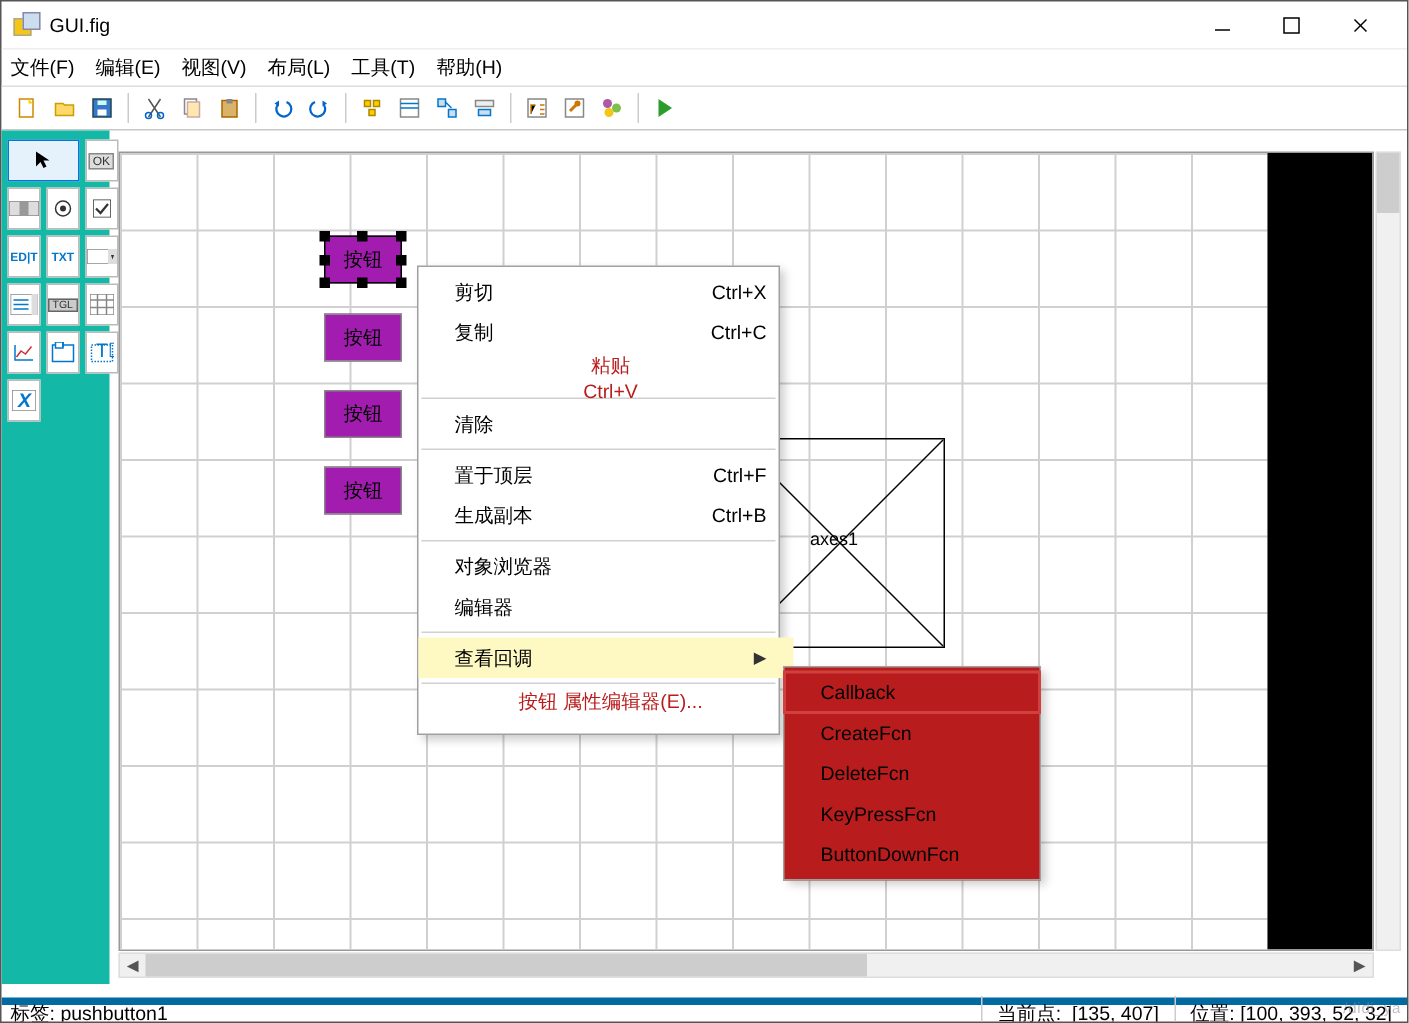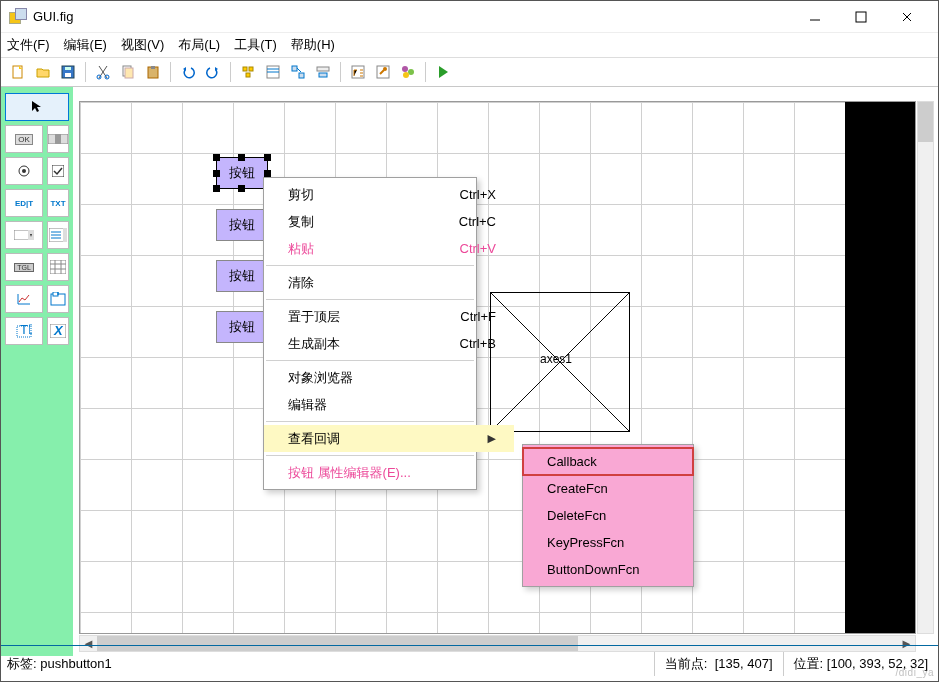--- a/index.html
+++ b/index.html
@@ -18,21 +18,21 @@
 .menubar { height: 24px; display: flex; align-items: center; padding: 0 6px; gap: 14px; color:#000; }
 .menubar .menu-item { cursor: default; }
 
 
 .toolbar { height: 30px; display: flex; align-items: center; padding: 0 6px; gap: 3px; border-top:1px solid #ddd; border-bottom:1px solid #c8c8c8; background:#fff; }
 .toolbar .tb-btn { width: 22px; height: 22px; display:flex; align-items:center; justify-content:center; border:1px solid transparent; }
 .toolbar .sep { width:1px; height:20px; background:#ccc; margin:0 3px; }
 
 
 .workarea { position:absolute; top:86px; left:0; right:0; bottom:25px; display:flex; }
-.palette { width: 72px; padding:6px 4px; display:grid; grid-template-columns:1fr; grid-auto-rows:28px; gap:4px; background:#86efac; }
+.palette { width: 72px; padding:6px 4px; display:grid; grid-template-columns:1fr 1fr 1fr; grid-auto-rows:28px; gap:4px; background:#14b8a6; }
 .palette-btn { border:1px solid #bbb; display:flex; align-items:center; justify-content:center; background:#fff; font-size:9px; color:#333; }
 .palette-btn.selected { border:1px solid #0078d7; background:#e5f1fb; }
 
 .canvas-wrap { flex:1; position:relative; overflow:hidden; padding-right:18px; padding-bottom:18px; }
 .canvas { position:absolute; top:14px; left:6px; right:22px; bottom:22px; border:1px solid #999; overflow:hidden; }
 .grid-bg { position:absolute; inset:0;
   background-image:
     linear-gradient(#d0d0d0 1px, transparent 1px),
     linear-gradient(90deg, #d0d0d0 1px, transparent 1px);
   background-size: 51px 51px;
@@ -41,41 +41,41 @@
 
 
 .vscroll { position:absolute; right:4px; top:14px; bottom:22px; width:17px; background:#f0f0f0; border:1px solid #ddd; }
 .vscroll .thumb { position:absolute; top:0; left:0; right:0; height:40px; background:#cdcdcd; }
 .hscroll { position:absolute; left:6px; right:22px; bottom:4px; height:17px; background:#f0f0f0; border:1px solid #ddd; display:flex; align-items:center; }
 .hscroll .arrow { width:17px; height:15px; display:flex; align-items:center; justify-content:center; color:#555; }
 .hscroll .track { flex:1; height:100%; position:relative; }
 .hscroll .thumb { position:absolute; left:0; top:0; bottom:0; width:60%; background:#cdcdcd; }
 
 
-.figure-btn { position:absolute; width:52px; height:32px; border:1px solid #888; background:#c4b5fd; text-align:center; line-height:30px; font-size:12px; }
+.figure-btn { position:absolute; width:52px; height:32px; border:1px solid #888; background:#a21caf; text-align:center; line-height:30px; font-size:12px; }
 .figure-btn.selected { border:1px solid #000; }
 .sel-handle { position:absolute; width:7px; height:7px; background:#000; }
 .axes-box { position:absolute; border:1px solid #000; }
 .axes-box .diag1 { position:absolute; top:0; left:0; width:100%; height:100%; }
 .axes-label { position:absolute; font-size:12px; color:#000; }
 
 
 .ctx-menu { position:absolute; background:#fff; border:1px solid #a0a0a0; box-shadow:3px 3px 6px rgba(0,0,0,.2); padding:3px 0; }
 .ctx-item { height:27px; display:flex; align-items:center; padding:0 18px 0 24px; min-width:250px; justify-content:space-between; color:#000; }
-.ctx-item.disabled { color:#ec4899; }
+.ctx-item.disabled { color:#b91c1c;flex-direction:column; }
 .ctx-item.highlight { background:#fef9c3; }
 .ctx-sep { height:1px; background:#d0d0d0; margin:3px 2px; }
 .ctx-arrow { font-size:11px; color:#333; margin-left:18px; }
 
-.sub-menu { position:absolute; background:#f9a8d4; border:1px solid #a0a0a0; box-shadow:3px 3px 6px rgba(0,0,0,.2); padding:3px 0; }
+.sub-menu { position:absolute; background:#b91c1c; border:1px solid #a0a0a0; box-shadow:3px 3px 6px rgba(0,0,0,.2); padding:3px 0; }
 .sub-item { height:27px; display:flex; align-items:center; padding:0 24px; min-width:160px; color:#000; }
 .first-sub-highlight { outline:2px solid #d04040; outline-offset:-1px; }
 
 
-.statusbar { position:absolute; left:0; right:0; bottom:0; height:36px; border-top:1px solid #0369a1; display:flex; align-items:center; font-size:13px; color:#000; }
+.statusbar { position:absolute; left:0; right:0; bottom:0; height:16px; border-top:5px solid #0369a1; display:flex; align-items:center; font-size:13px; color:#000; }
 .status-left { flex:1; display:flex; align-items:center; padding-left:6px; }
 .status-seg { padding:0 10px; border-left:1px solid #ccc; height:24px; display:flex; align-items:center; }
 .watermark { position:absolute; right:4px; bottom:3px; font-size:10px; color:rgba(140,140,140,.55); letter-spacing:.5px; }
 
 
 .ic-svg { width:16px; height:16px; }
 </style>
 </head>
 <body>
 
@@ -344,21 +344,21 @@
     <div class="hscroll">
       <div class="arrow">◄</div>
       <div class="track">
           <div class="thumb"></div>
         </div>
       <div class="arrow">►</div>
     </div>
   </div>
 </div>
 
-<div class="ctx-menu" style="left:262px; top:176px; width:214px">
+<div class="ctx-menu" style="left:277px; top:176px; width:242px">
   <div class="ctx-item">
       <span>剪切</span>
       <span>Ctrl+X</span>
     </div>
   <div class="ctx-item">
       <span>复制</span>
       <span>Ctrl+C</span>
     </div>
   <div class="ctx-item disabled">
       <span>粘贴</span>

